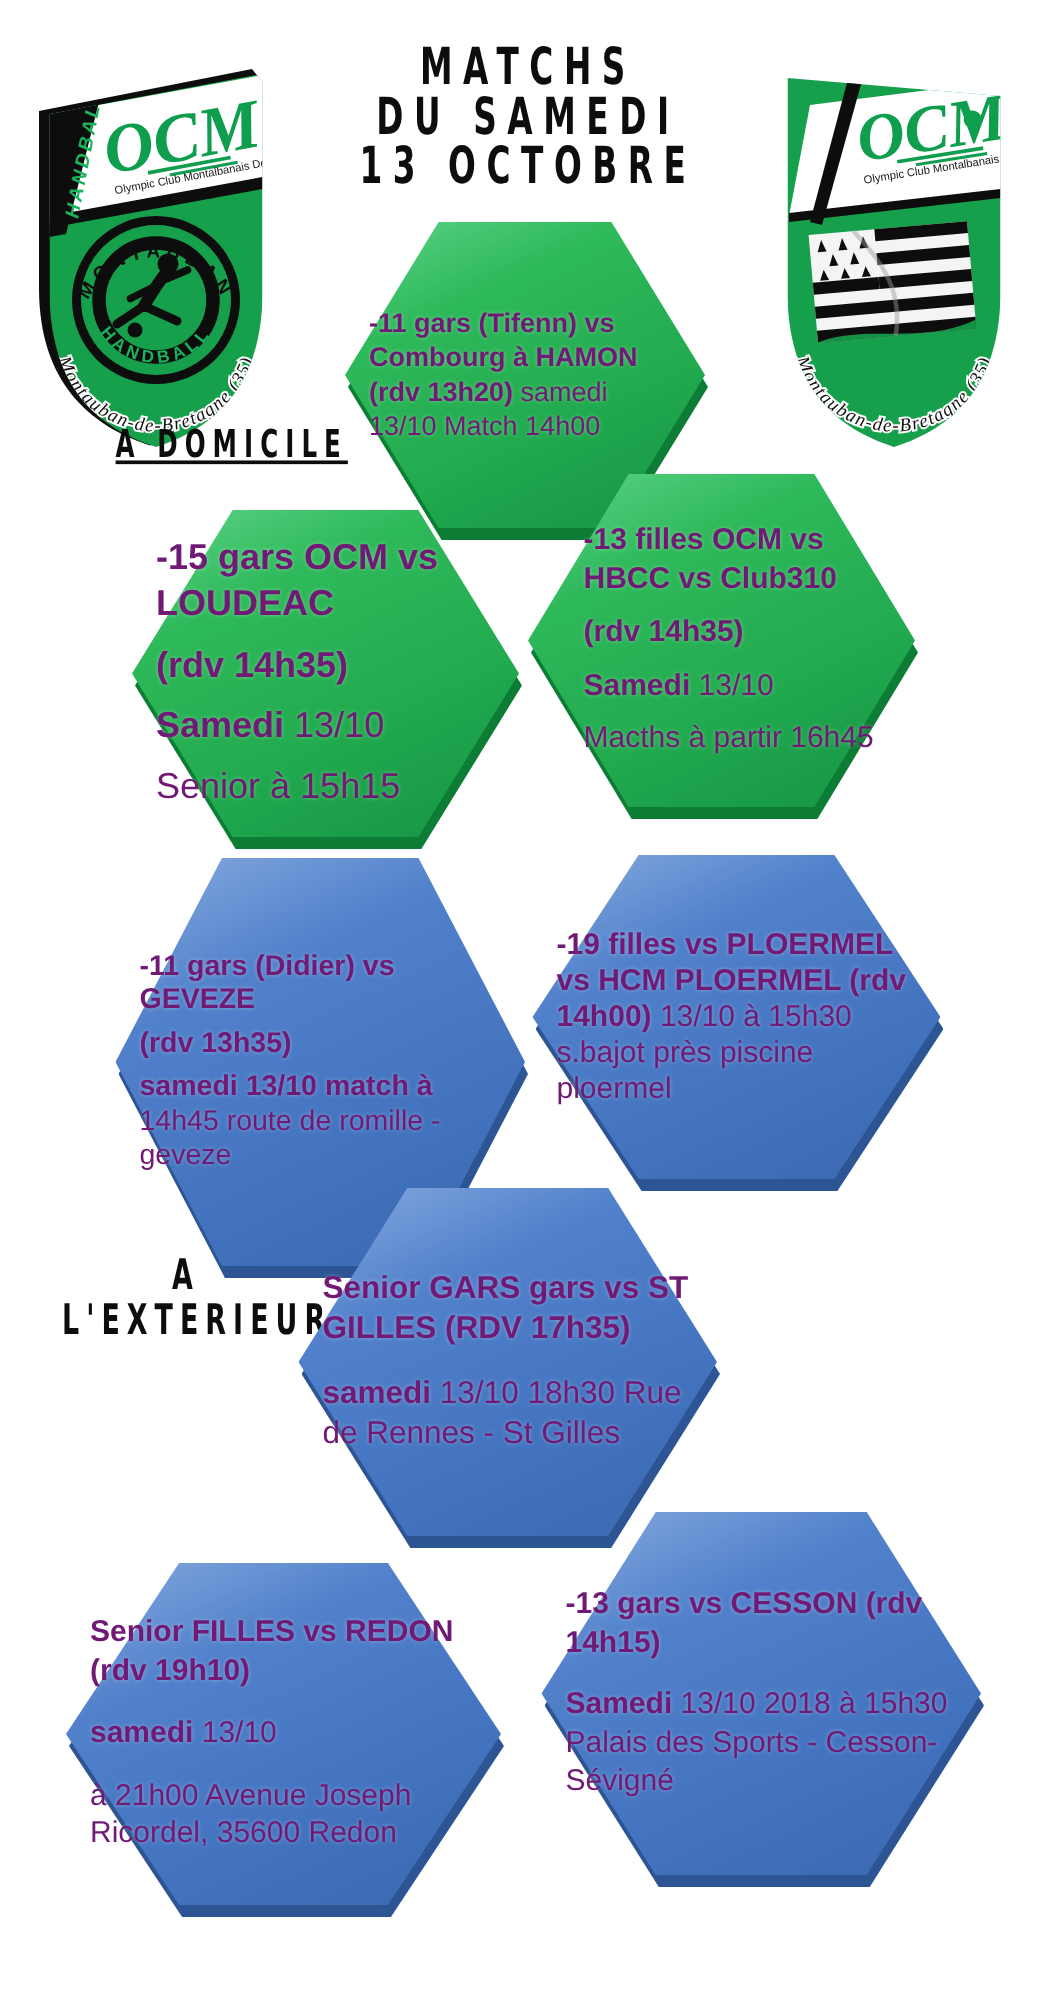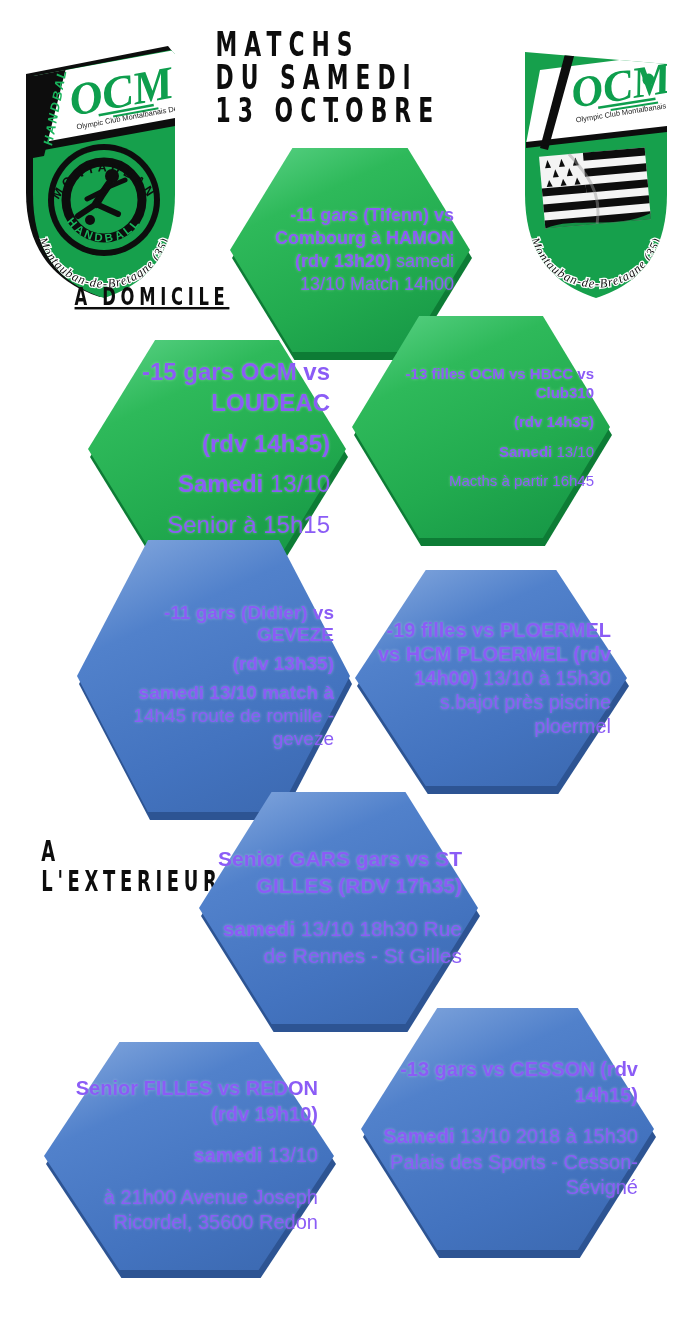--- a/index.html
+++ b/index.html
@@ -2,21 +2,21 @@
 <html><head>
 <meta charset="utf-8">
 <style>
   html,body{margin:0;padding:0;background:#ffffff;}
   #poster{
     position:relative;width:699px;height:1331px;overflow:hidden;background:#ffffff;
     font-family:"Liberation Sans","DejaVu Sans",sans-serif;
   }
   
   .blocktitle{
-    position:absolute;color:#0d0d0d;font-weight:700;text-align:left;
+    position:absolute;color:#0d0d0d;font-weight:700;text-align:center;
     font-family:"DejaVu Sans","Liberation Sans",sans-serif;
   }
   .blocktitle .tl{display:block;transform:scale(.78,1.22);transform-origin:center;}
   #main-title{left:177px;top:28px;width:350px;font-size:28px;letter-spacing:9px;line-height:33px;}
   #title-dot{position:absolute;left:334px;top:118px;width:4px;height:4px;background:#0d0d0d;border-radius:1px;}
   #home-label{left:52px;top:283px;width:205px;font-size:21px;letter-spacing:6px;line-height:26px;text-decoration:underline;}
   #away-label{left:18px;top:836px;width:212px;font-size:23px;letter-spacing:6px;line-height:30px;}
   
   .hex{position:absolute;}
   .hex-back,.hex-face{
@@ -25,21 +25,21 @@
   }
   .hex-back{left:2px;right:-2px;top:8px;bottom:0;filter:blur(.4px);}
   .green .hex-back{background:#0d7c35;}
   .blue  .hex-back{background:#2d5493;}
   .hex-face{left:0;right:0;top:0;bottom:8px;}
   .green .hex-face{background:linear-gradient(155deg,#5ed489 0%,#2eb95a 28%,#22ab4f 62%,#149344 100%);}
   .blue  .hex-face{background:linear-gradient(155deg,#88abdf 0%,#5181cb 30%,#4373bf 68%,#3a67ae 100%);}
   .hex-text{
     position:absolute;left:16px;right:16px;top:0;bottom:8px;
     display:flex;flex-direction:column;justify-content:center;
-    text-align:right;color:#8b5cf6;
+    text-align:left;color:#701a75;
     text-shadow:0 0 3px rgba(255,255,255,.35);
   }
   .hx-p{margin:5px 0;line-height:1.28;}
   .lh-tight .hx-p{line-height:1.2;margin:3px 0;}
   .roomy .hx-p{margin:8px 0;}
   .hb{font-weight:700;}
   .hr{font-weight:400;}
   
   .crest{position:absolute;}
 </style>
@@ -187,29 +187,29 @@
         <p class="hx-p"><span class="hb">-15 gars OCM vs LOUDEAC</span></p>
         <p class="hx-p"><span class="hb">(rdv 14h35)</span></p>
         <p class="hx-p"><span class="hb">Samedi </span><span class="hr">13/10</span></p>
         <p class="hx-p"><span class="hr">Senior à  15h15</span></p>
       </div>
   </div>
 
   <div class="hex green" style="left:352px;top:316px;width:258px;height:230px;">
     <div class="hex-back"></div>
     <div class="hex-face"></div>
-    <div class="hex-text" style="font-size:15px;">
+    <div class="hex-text" style="font-size:20px;margin-left:21px;">
         <p class="hx-p"><span class="hb">-13 filles OCM vs HBCC vs Club310</span></p>
         <p class="hx-p"><span class="hb">(rdv 14h35)</span></p>
         <p class="hx-p"><span class="hb">Samedi </span><span class="hr">13/10</span></p>
         <p class="hx-p"><span class="hr">Macths à partir 16h45</span></p>
       </div>
   </div>
 
-  <div class="hex blue" style="left:77px;top:540px;width:273px;height:280px;">
+  <div class="hex blue" style="left:77px;top:572px;width:273px;height:280px;">
     <div class="hex-back"></div>
     <div class="hex-face"></div>
     <div class="hex-text lh-tight" style="font-size:19px;">
         <p class="hx-p"><span class="hb">-11 gars (Didier) vs GEVEZE</span></p>
         <p class="hx-p"><span class="hb">(rdv 13h35)</span></p>
         <p class="hx-p"><span class="hb">samedi 13/10 match à </span><span class="hr">14h45 route de romille - geveze</span></p>
       </div>
   </div>
 
   <div class="hex blue" style="left:355px;top:570px;width:272px;height:224px;">

